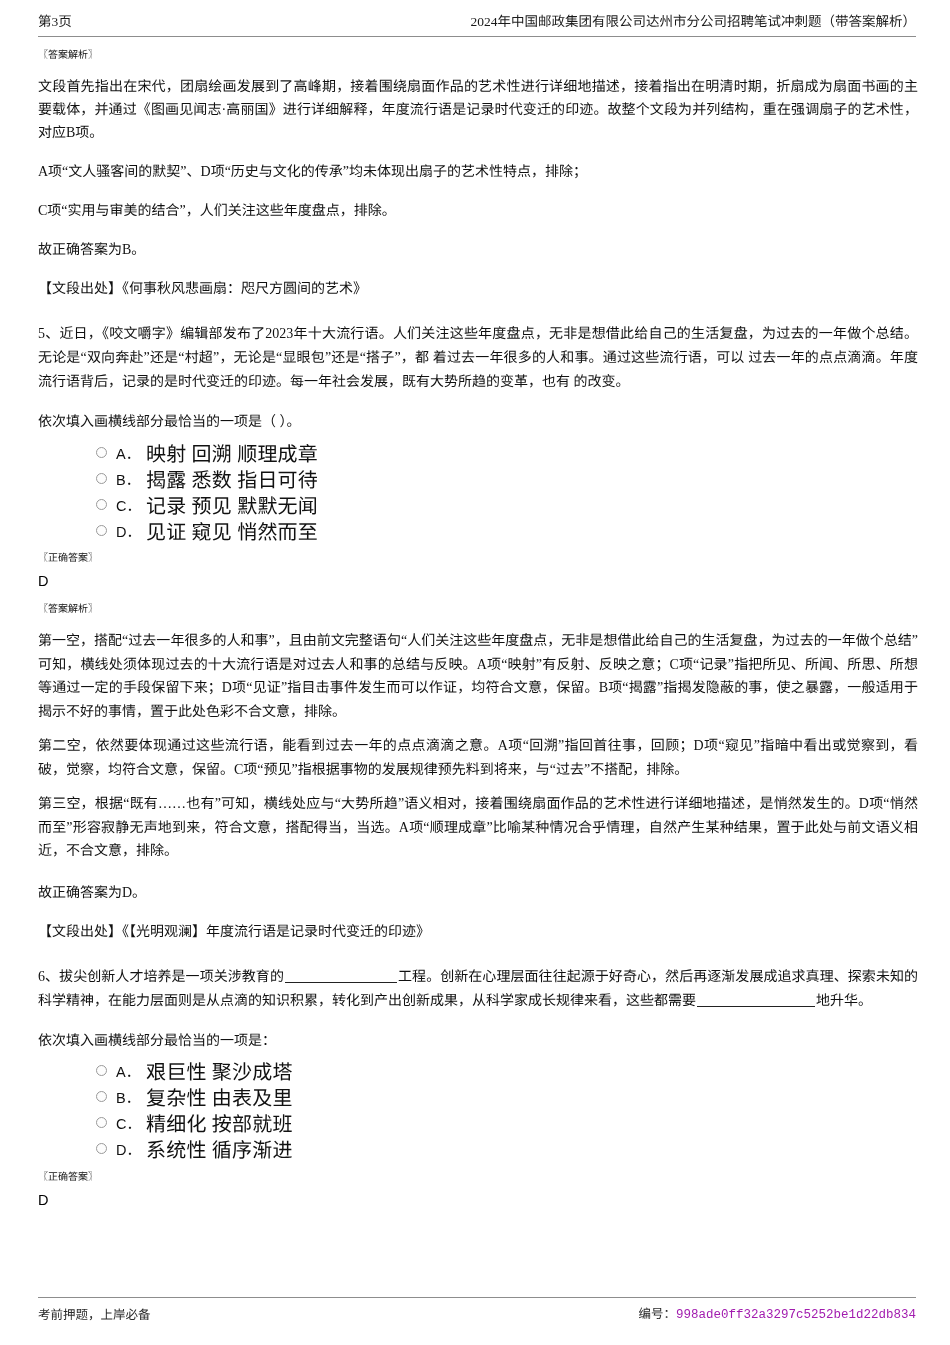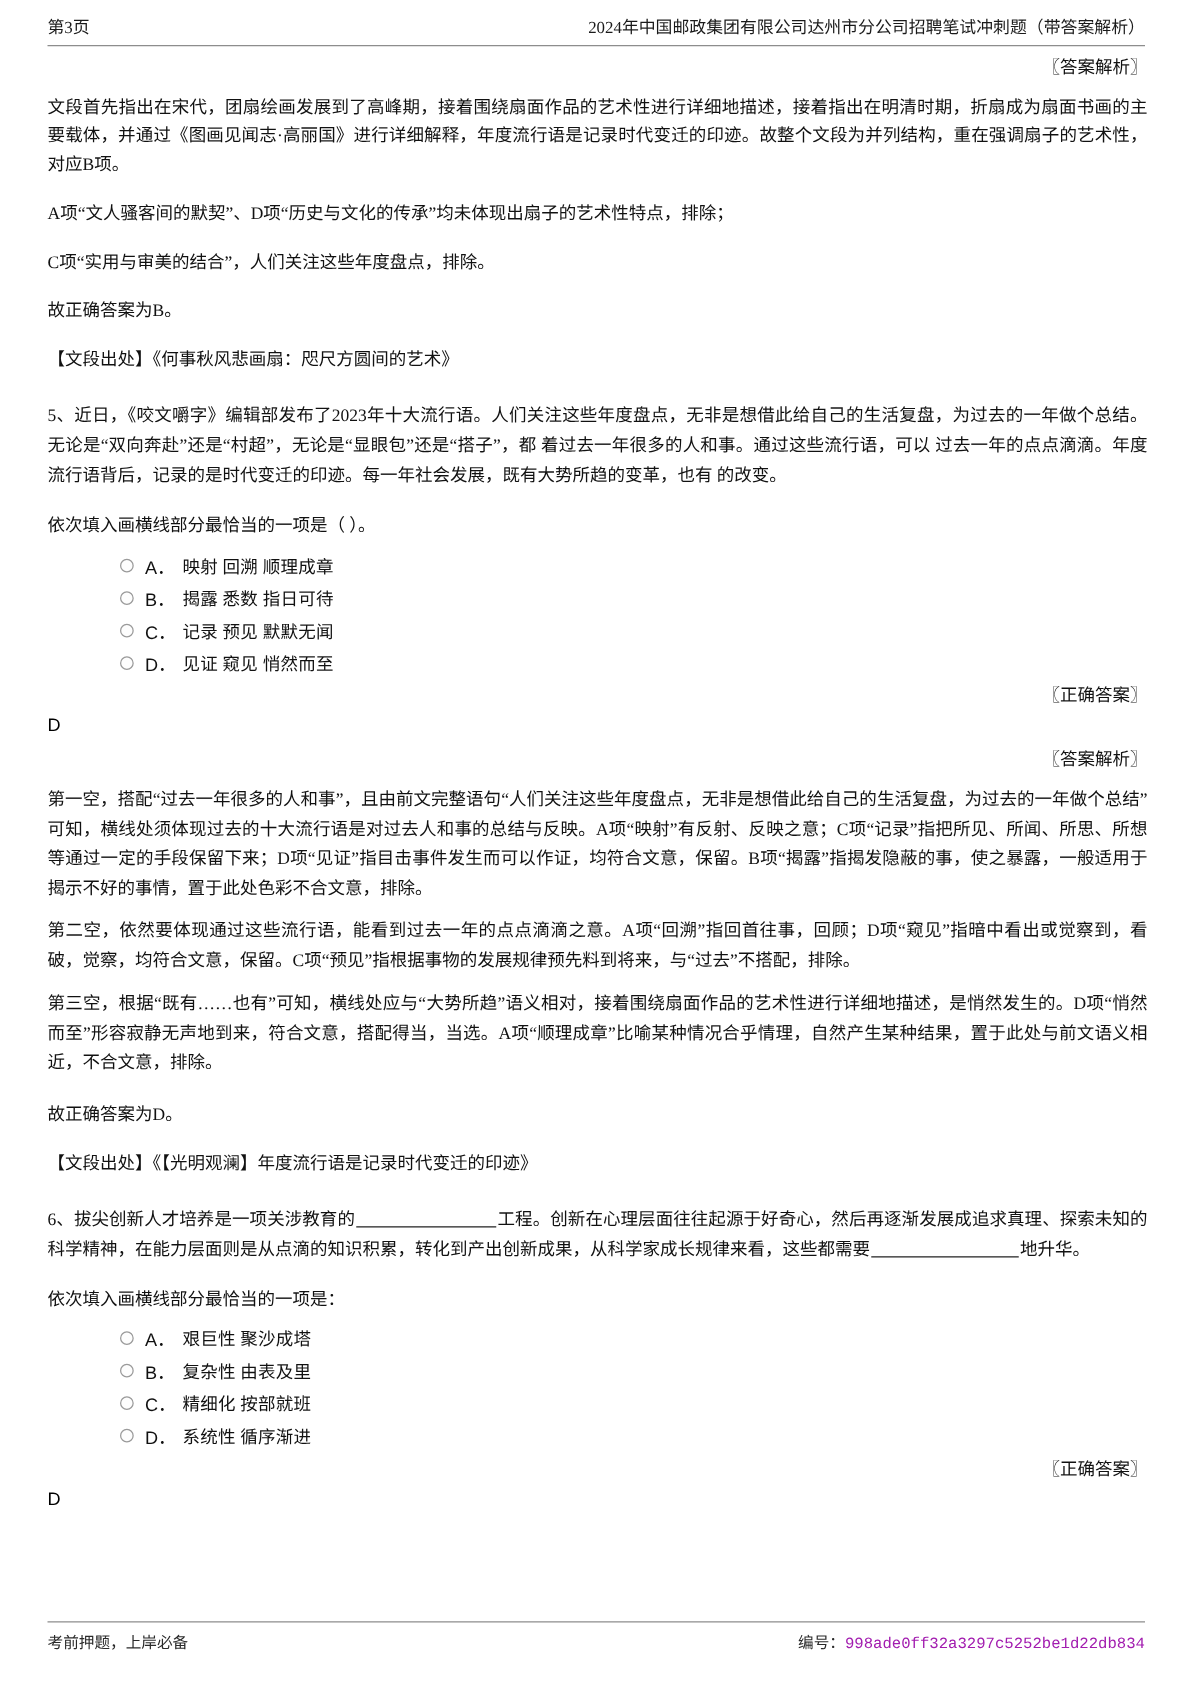--- a/index.html
+++ b/index.html
@@ -60,25 +60,24 @@
   .block {
     font-size: 14px;
     line-height: 23px;
     color: #111;
     text-align: justify;
     text-justify: inter-ideograph;
     margin: 0 0 9px 0;
   }
 
   .label-line {
-    font-size: 14px;
+    font-size: 10px;
     line-height: 22px;
     margin: 0 0 2px 0;
     color: #111;
-    text-align: right;
   }
 
   .answer-letter {
     font-size: 14.5px;
     line-height: 21px;
     margin: 0 0 6px 0;
     color: #000;
     font-family: "Liberation Sans", sans-serif;
   }
 
@@ -133,21 +132,21 @@
     display: inline-block;
   }
   .opt-letter {
     font-family: "Liberation Sans", sans-serif;
     font-size: 14.5px;
     color: #111;
     width: 30px;
     flex: 0 0 auto;
   }
   .opt-text {
-    font-size: 14px;
+    font-size: 20px;
     color: #111;
     letter-spacing: 0.2px;
   }
 
   
   .blank {
     display: inline-block;
     border-bottom: 1px solid #222;
     width: 112px;
     height: 14px;
@@ -158,21 +157,21 @@
 
   
   .page-footer {
     position: absolute;
     left: 38px;
     top: 1297px;
     width: 878px;
     border-top: 1px solid #8d8d8d;
     padding-top: 7px;
     display: flex;
-    align-items: flex-start;
+    align-items: center;
     justify-content: space-between;
     font-size: 12.5px;
     line-height: 18px;
     color: #2a2a2a;
     white-space: nowrap;
   }
   .footer-id .id-label { color: #2a2a2a; }
   .footer-id .id-value {
     font-family: Liberation Mono, monospace;
     letter-spacing: 0px;

